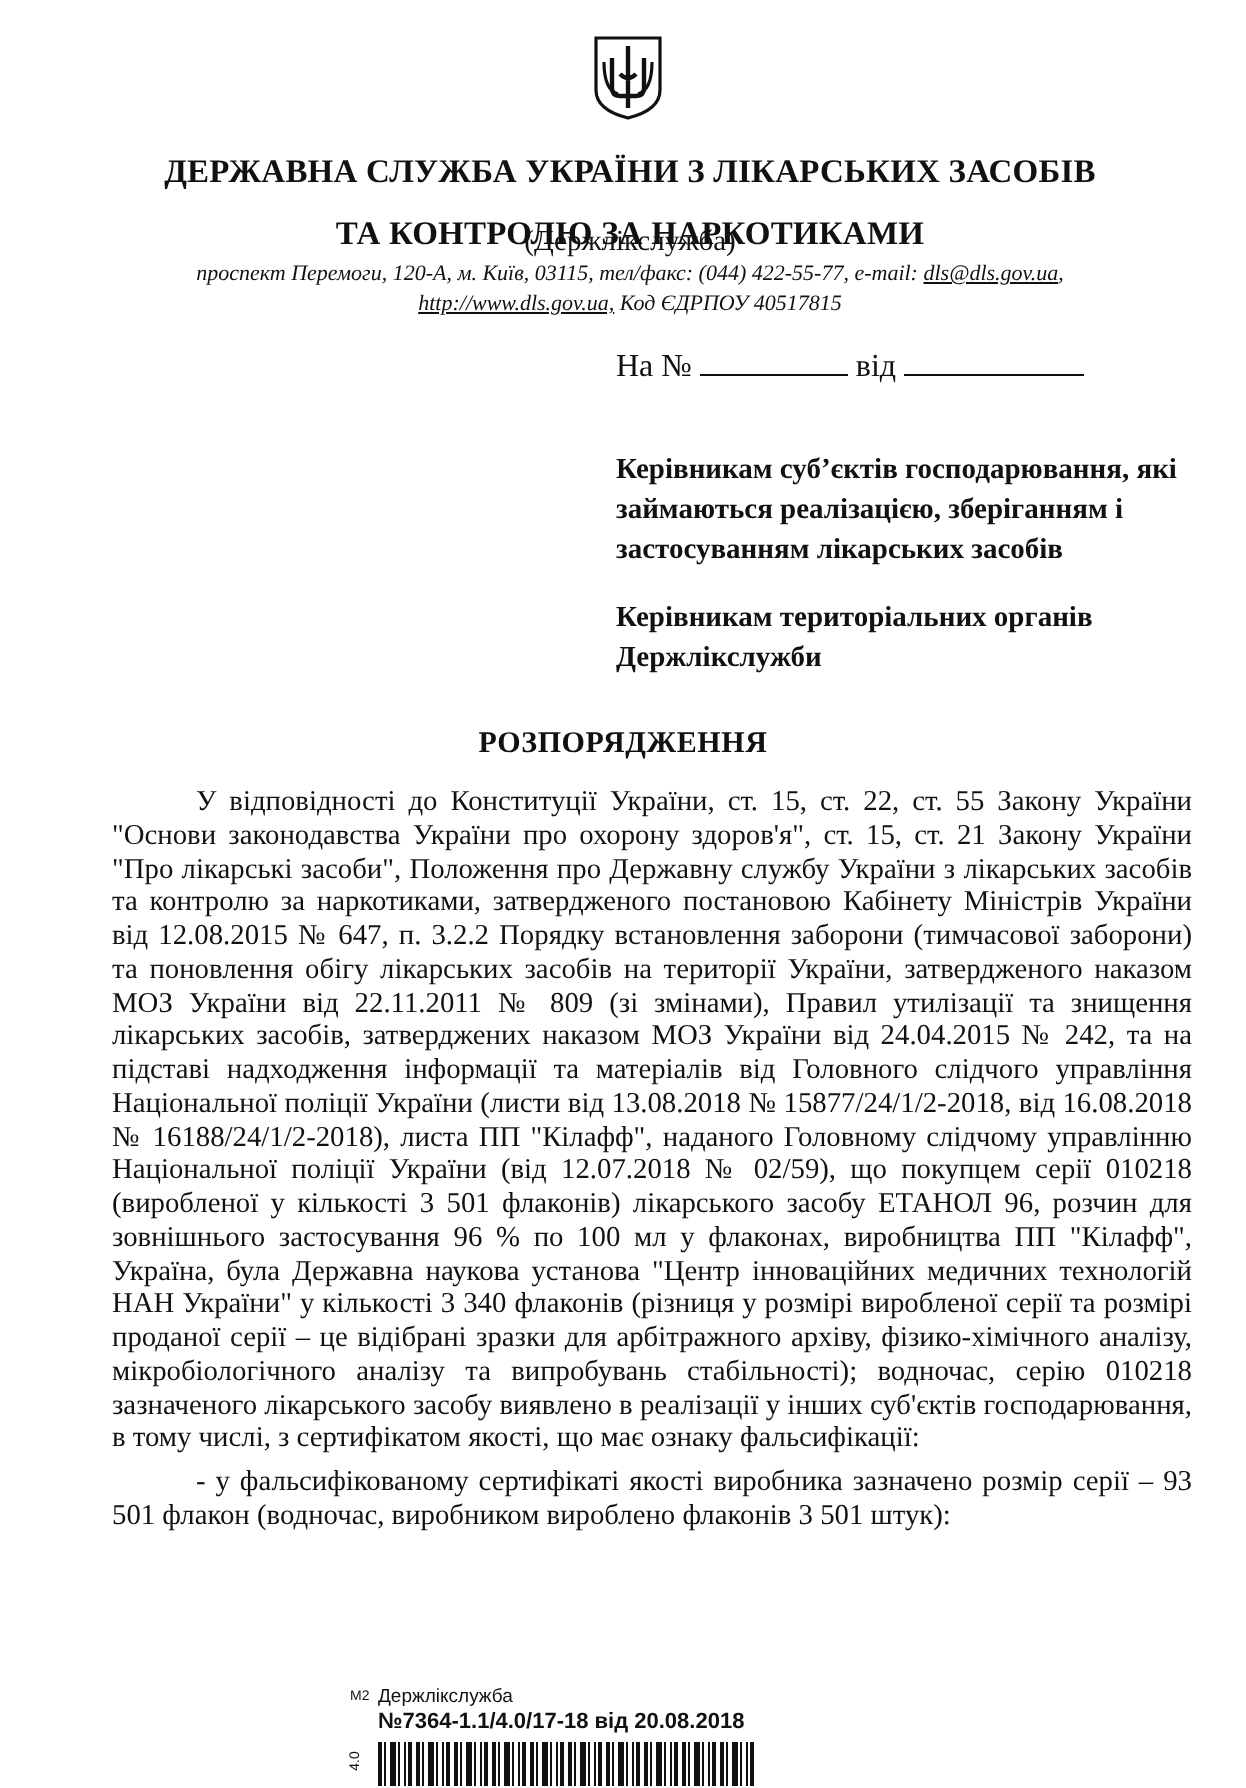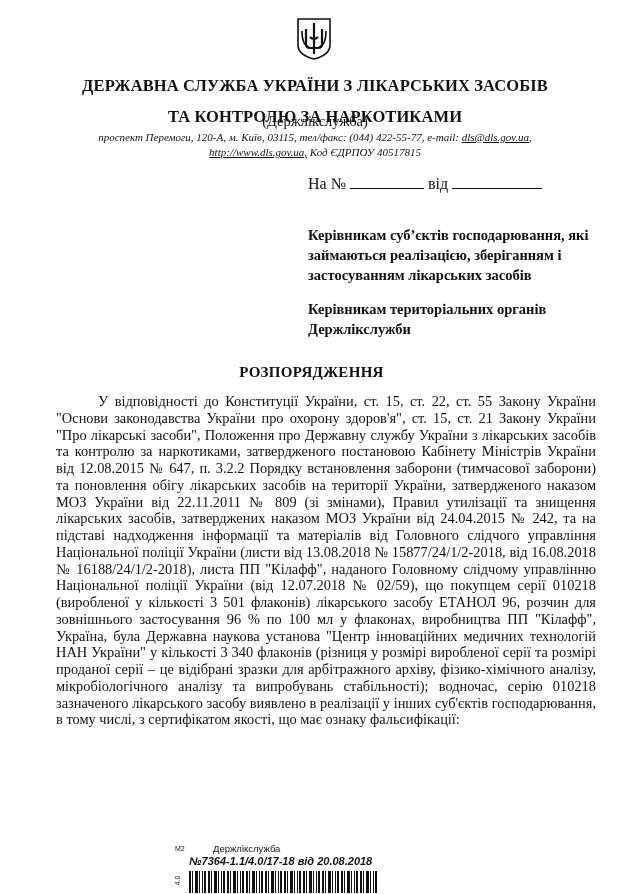--- a/index.html
+++ b/index.html
@@ -46,22 +46,22 @@
       font-weight: bold; font-size: 15px; letter-spacing: 0.3px;
     }
     .body-text {
       position: absolute; left: 56px; width: 540px; top: 393px;
       font-size: 14.4px; line-height: 16.75px; text-align: justify;
     }
     .body-text p { margin: 0; text-indent: 42px; }
     .body-text p + p { margin-top: 5px; }
     .stamp { position: absolute; left: 175px; top: 843px; width: 240px; height: 51px; font-family: "Liberation Sans", "DejaVu Sans", sans-serif; }
     .stamp .code { position: absolute; left: 0; top: 2px; font-size: 7px; }
-    .stamp .org { position: absolute; left: 14px; top: 0px; font-size: 9.5px; margin-left: 24px; }
-    .stamp .reg { position: absolute; left: 14px; top: 12px; font-size: 11px; font-weight: bold; white-space: nowrap; font-style: italic; }
+    .stamp .org { position: absolute; left: 14px; top: 0px; font-size: 9.5px; }
+    .stamp .reg { position: absolute; left: 14px; top: 12px; font-size: 11px; font-weight: bold; white-space: nowrap; }
     .stamp .side { position: absolute; left: -2px; top: 34px; font-size: 7px; transform: rotate(-90deg); }
     .barcode { position: absolute; left: 14px; top: 28px; width: 190px; height: 22px;
       background: repeating-linear-gradient(90deg,
         #111 0 2px, #fff 2px 3px, #111 3px 4px, #fff 4px 6px, #111 6px 9px, #fff 9px 10px,
         #111 10px 11px, #fff 11px 13px, #111 13px 14px, #fff 14px 15px, #111 15px 17px, #fff 17px 19px);
     }
   </style>
 </head>
 <body>
 
@@ -82,20 +82,21 @@
   <span>На №</span><span class="blank b1"></span><span>від</span><span class="blank b2"></span>
 </div>
 
 <div class="addressee a1">Керівникам суб’єктів господарювання, які займаються реалізацією, зберіганням і застосуванням лікарських засобів</div>
 <div class="addressee a2">Керівникам територіальних органів Держлікслужби</div>
 
 <div class="order-title">РОЗПОРЯДЖЕННЯ</div>
 
 <div class="body-text">
   <p>У відповідності до Конституції України, ст. 15, ст. 22, ст. 55 Закону України "Основи законодавства України про охорону здоров'я", ст. 15, ст. 21 Закону України "Про лікарські засоби", Положення про Державну службу України з лікарських засобів та контролю за наркотиками, затвердженого постановою Кабінету Міністрів України від 12.08.2015 № 647, п. 3.2.2 Порядку встановлення заборони (тимчасової заборони) та поновлення обігу лікарських засобів на території України, затвердженого наказом МОЗ України від 22.11.2011 № 809 (зі змінами), Правил утилізації та знищення лікарських засобів, затверджених наказом МОЗ України від 24.04.2015 № 242, та на підставі надходження інформації та матеріалів від Головного слідчого управління Національної поліції України (листи від 13.08.2018 № 15877/24/1/2-2018, від 16.08.2018 № 16188/24/1/2-2018), листа ПП "Кілафф", наданого Головному слідчому управлінню Національної поліції України (від 12.07.2018 № 02/59), що покупцем серії 010218 (виробленої у кількості 3 501 флаконів) лікарського засобу ЕТАНОЛ 96, розчин для зовнішнього застосування 96 % по 100 мл у флаконах, виробництва ПП "Кілафф", Україна, була Державна наукова установа "Центр інноваційних медичних технологій НАН України" у кількості 3 340 флаконів (різниця у розмірі виробленої серії та розмірі проданої серії – це відібрані зразки для арбітражного архіву, фізико-хімічного аналізу, мікробіологічного аналізу та випробувань стабільності); водночас, серію 010218 зазначеного лікарського засобу виявлено в реалізації у інших суб'єктів господарювання, в тому числі, з сертифікатом якості, що має ознаку фальсифікації:</p>
+  <p>- у фальсифікованому сертифікаті якості виробника зазначено розмір серії – 93 501 флакон (водночас, виробником вироблено флаконів 3 501 штук):</p>
 </div>
 
 <div class="stamp">
   <span class="code">М2</span>
   <span class="org">Держлікслужба</span>
   <span class="reg">№7364-1.1/4.0/17-18 від 20.08.2018</span>
   <span class="side">4.0</span>
   <div class="barcode"></div>
 </div>
 

